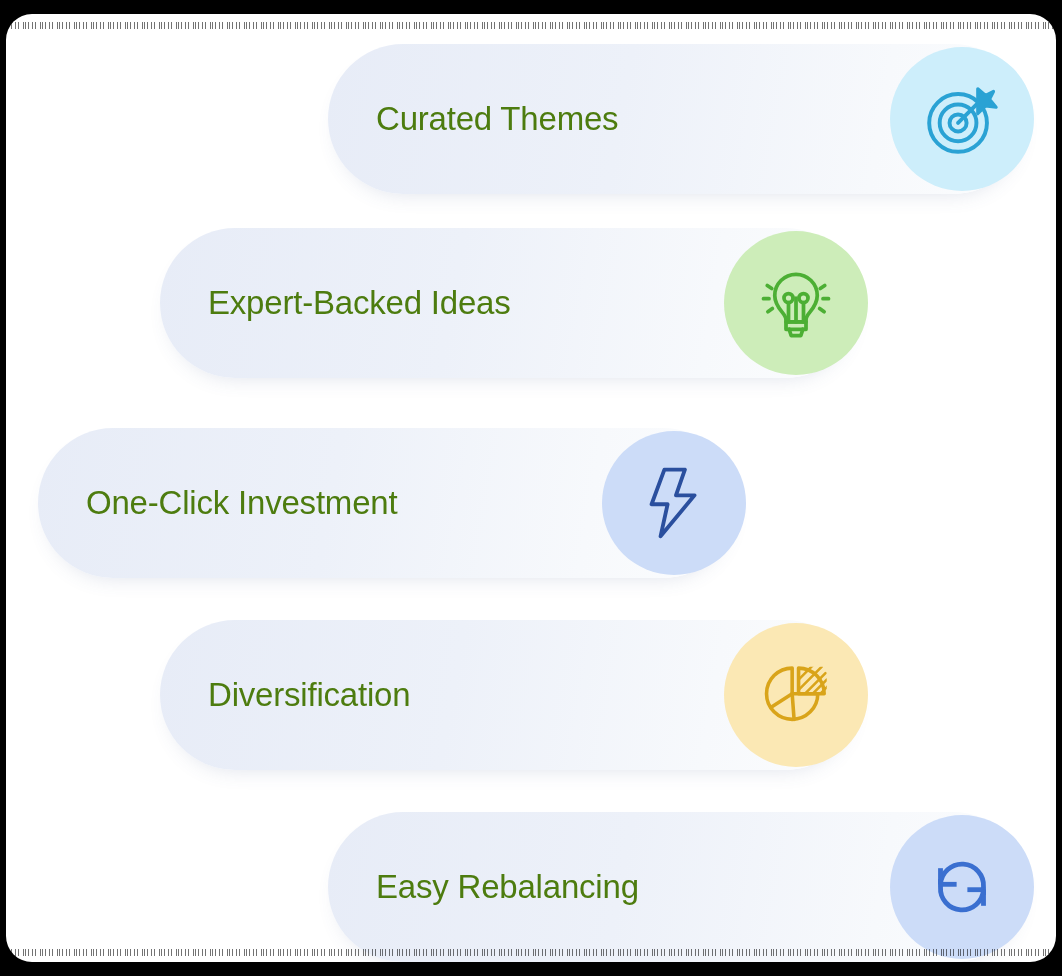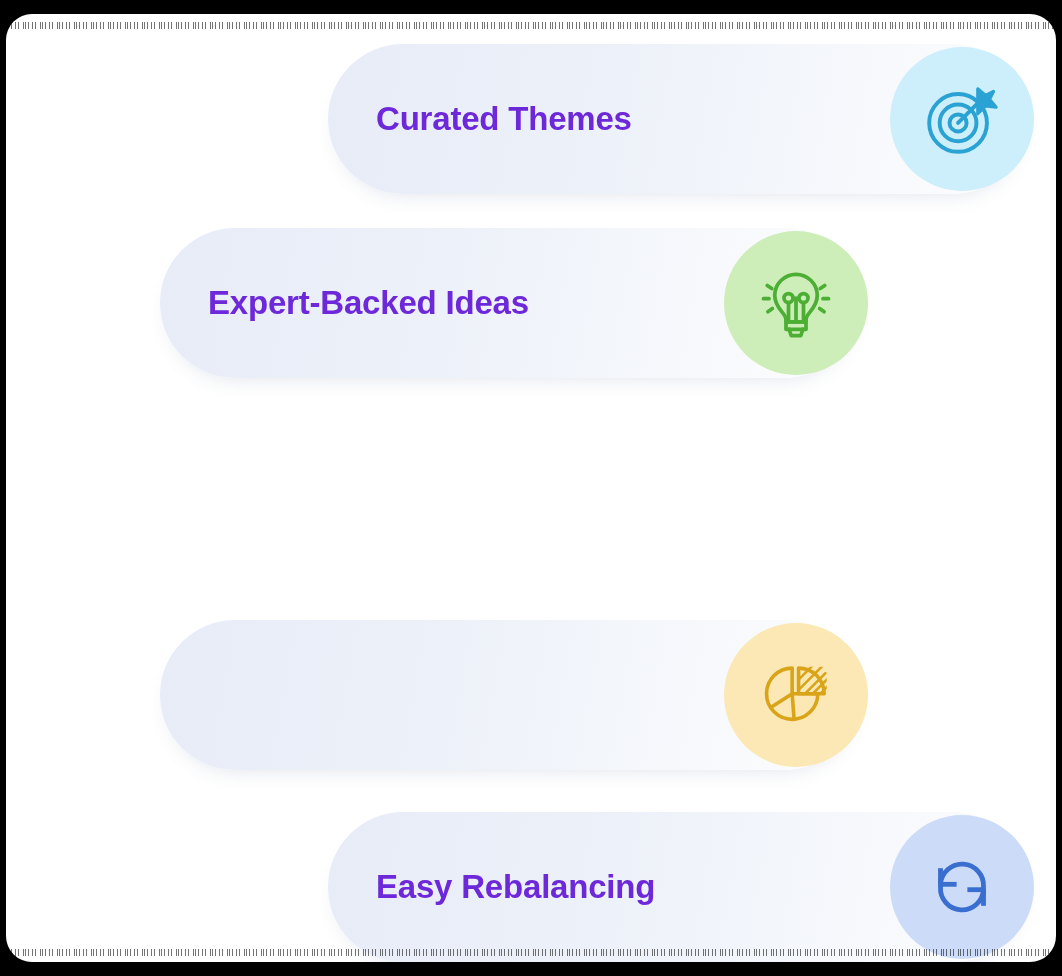--- a/index.html
+++ b/index.html
@@ -73,23 +73,23 @@
     border-radius: 75px;
     background: linear-gradient(100deg, #e7ecf7 0%, #edf1f9 42%, #f7f9fc 78%, #fcfdfe 100%);
     box-shadow: 0 10px 22px -12px rgba(70,90,140,.20);
   }
 
   .pill-label {
     position: absolute;
     top: 50%;
     transform: translateY(-50%);
     font-size: 33px;
-    font-weight: 700;
+    font-weight: 400;
     letter-spacing: -0.2px;
-    color: #6d28d9;
+    color: #4d7c0f;
     white-space: nowrap;
   }
 
   
   .icon-badge {
     position: absolute;
     top: 50%;
     transform: translateY(-50%);
     width: 144px;
     height: 144px;
@@ -173,23 +173,35 @@
               <path d="M6 28.5 h4.4"></path>
               <path d="M9.5 39 l3.6 -2.6"></path>
               <path d="M55 18 l-3.6 2.4"></path>
               <path d="M58 28.5 h-4.4"></path>
               <path d="M54.5 39 l-3.6 -2.6"></path>
             </svg>
           </span>
         </div>
       </div>
 
+      <div class="row" id="row-2">
+        <div class="pill"></div>
+        <div class="pill-label">One-Click Investment</div>
+        <div class="icon-badge" style="background:#ccdcf8;">
+          <span>
+            <svg width="82" height="82" viewBox="0 0 64 64" fill="none" stroke="#2a4f9e" stroke-width="3" stroke-linecap="round" stroke-linejoin="round">
+              <path d="M40.5 6 H24.5 L14.5 33 H27 L21.5 58 L48 26 H33.5 Z"></path>
+            </svg>
+          </span>
+        </div>
+      </div>
 
       <div class="row" id="row-3">
         <div class="pill"></div>
+        <div class="pill-label">Diversification</div>
         <div class="icon-badge" style="background:#fbe8b4;">
           <span>
             <svg width="82" height="82" viewBox="0 0 64 64" fill="none" stroke="#d9a41a" stroke-width="2.8" stroke-linecap="round" stroke-linejoin="round">
               <defs>
                 <clipPath id="wedgeClip">
                   <path d="M34 10 H56 V32 H34 Z"></path>
                 </clipPath>
               </defs>
 
               <path d="M29 31 L29 11 A20 20 0 1 0 49 31 Z"></path>

